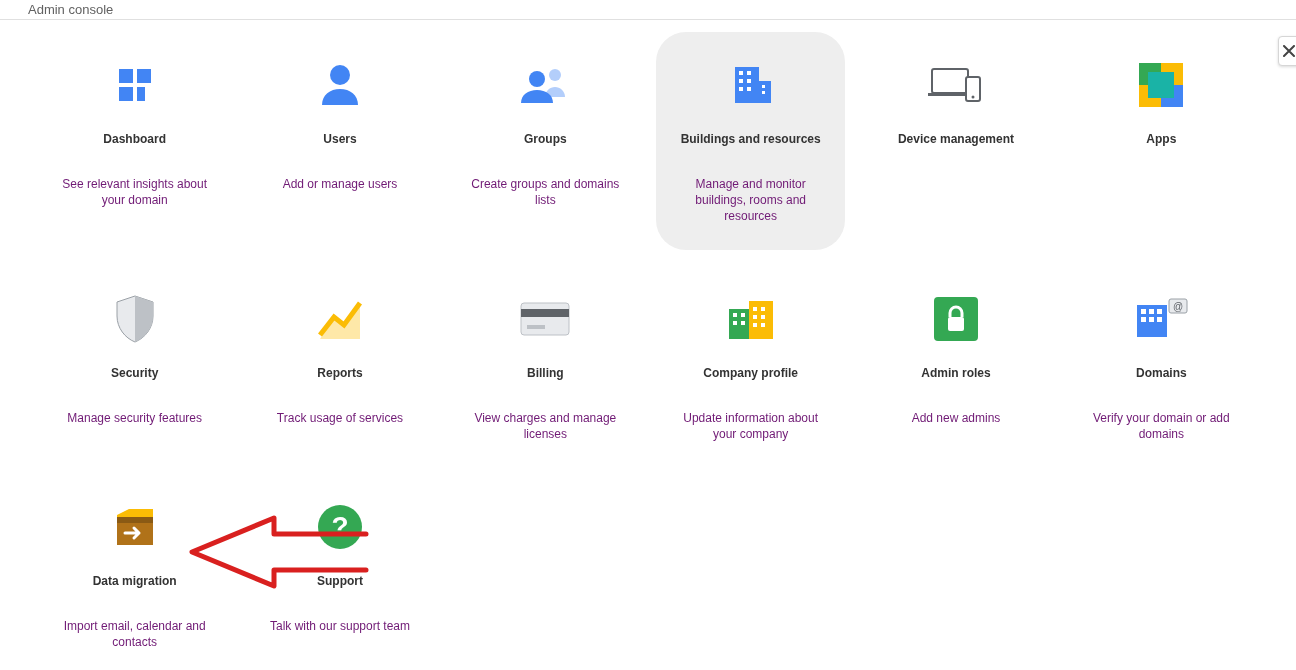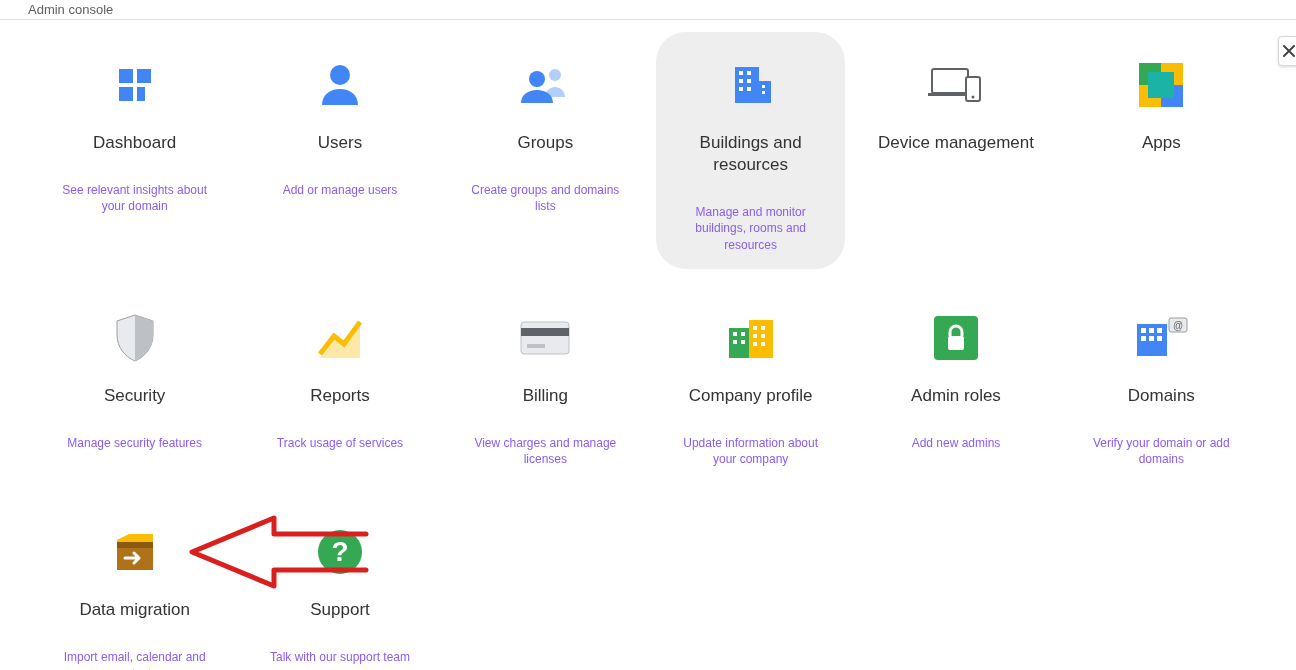--- a/index.html
+++ b/index.html
@@ -45,29 +45,29 @@
     border-radius: 30px;
   }
   .card-icon {
     height: 50px;
     display: flex;
     align-items: center;
     justify-content: center;
     margin-bottom: 22px;
   }
   .card-title {
-    font-size: 17px;
+    font-size: 12px;
     color: #333333;
-    font-weight: 400;
+    font-weight: 700;
     margin-bottom: 6px;
     line-height: 1.3;
   }
   .card-desc {
     font-size: 12px;
-    color: #8b5cf6;
+    color: #701a75;
     line-height: 1.35;
     padding: 0 6px;
     margin-top: 28px;
   }
   
   .close-tab {
     position: absolute;
     top: 36px;
     right: -4px;
     width: 22px;

